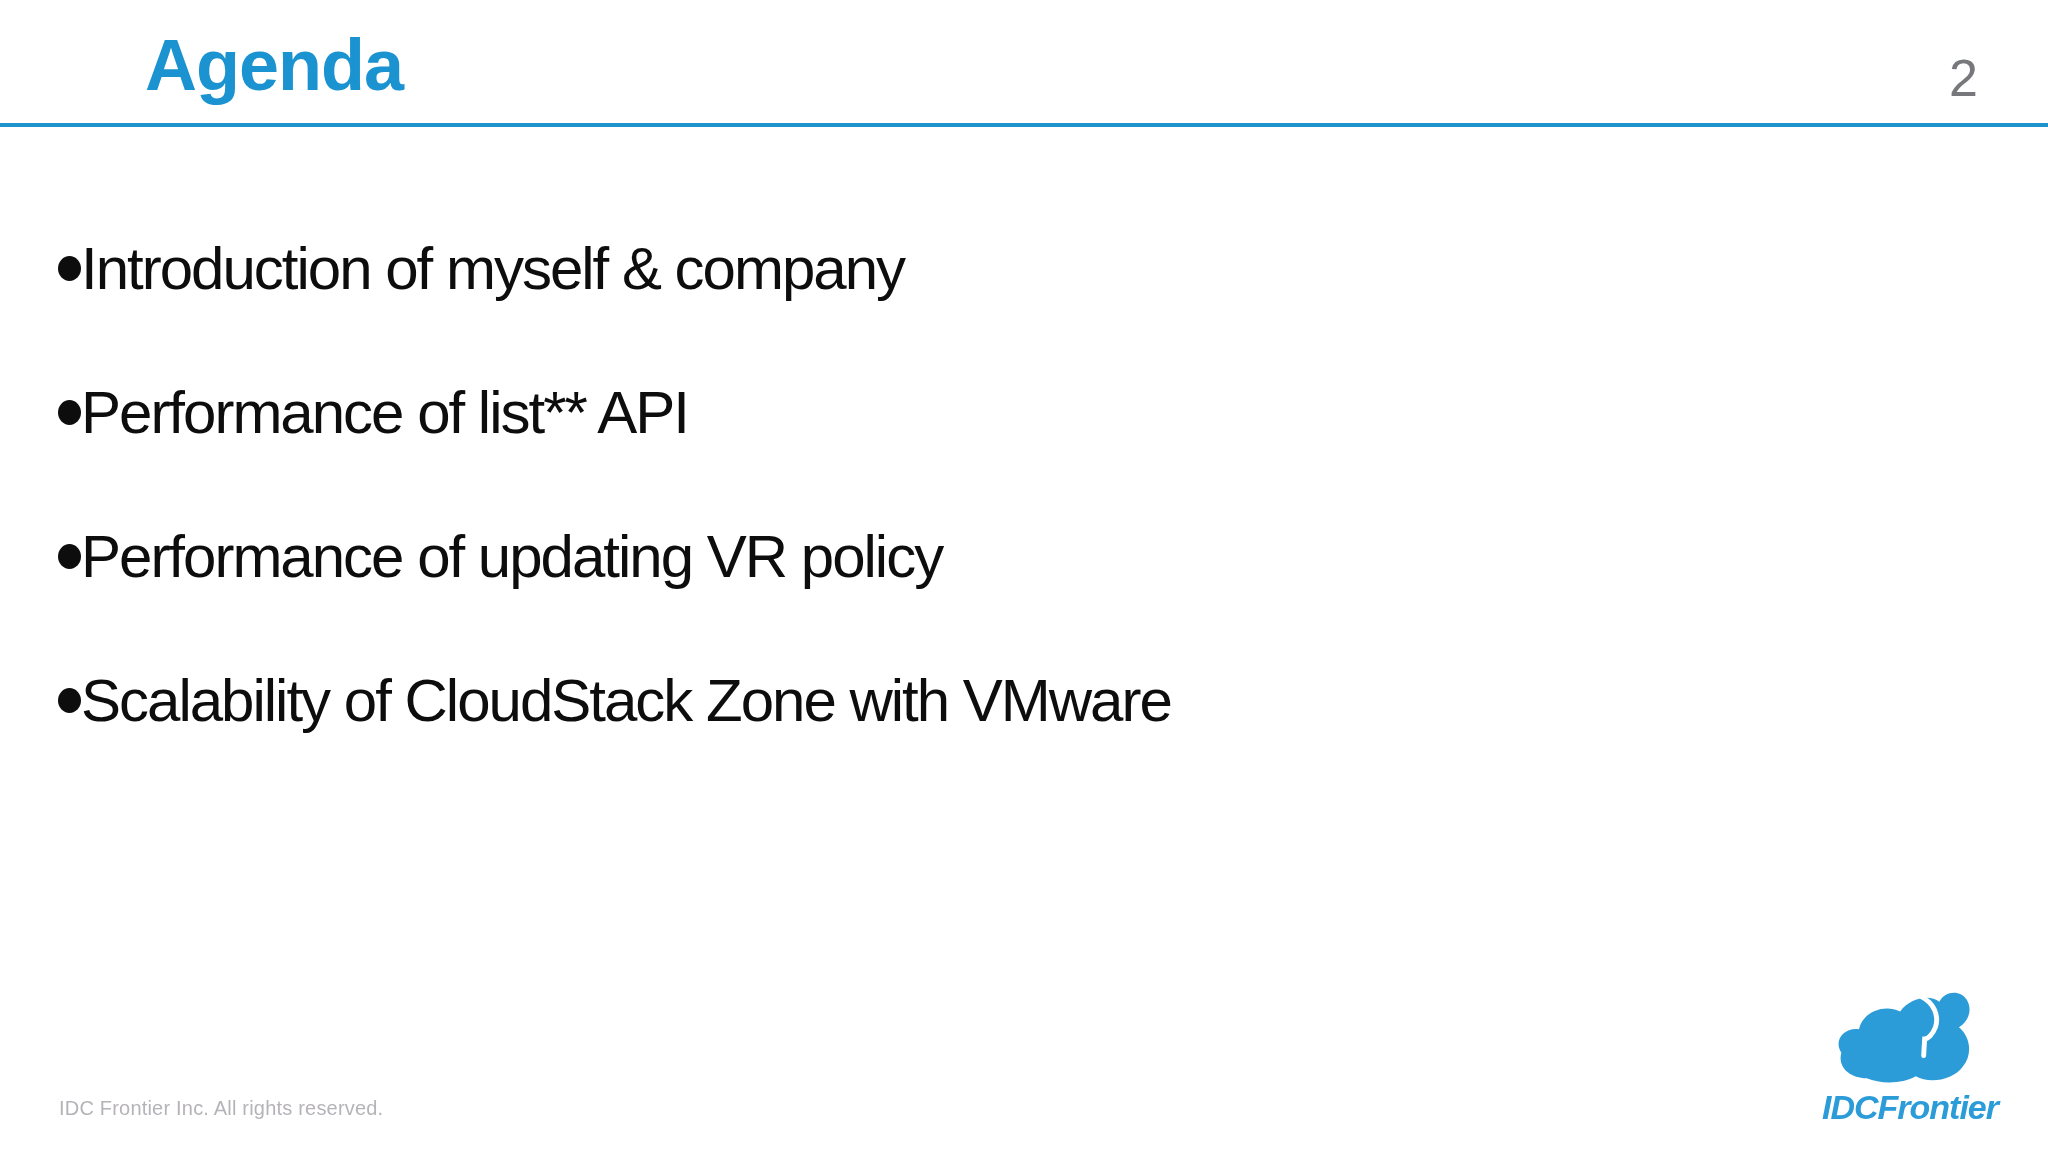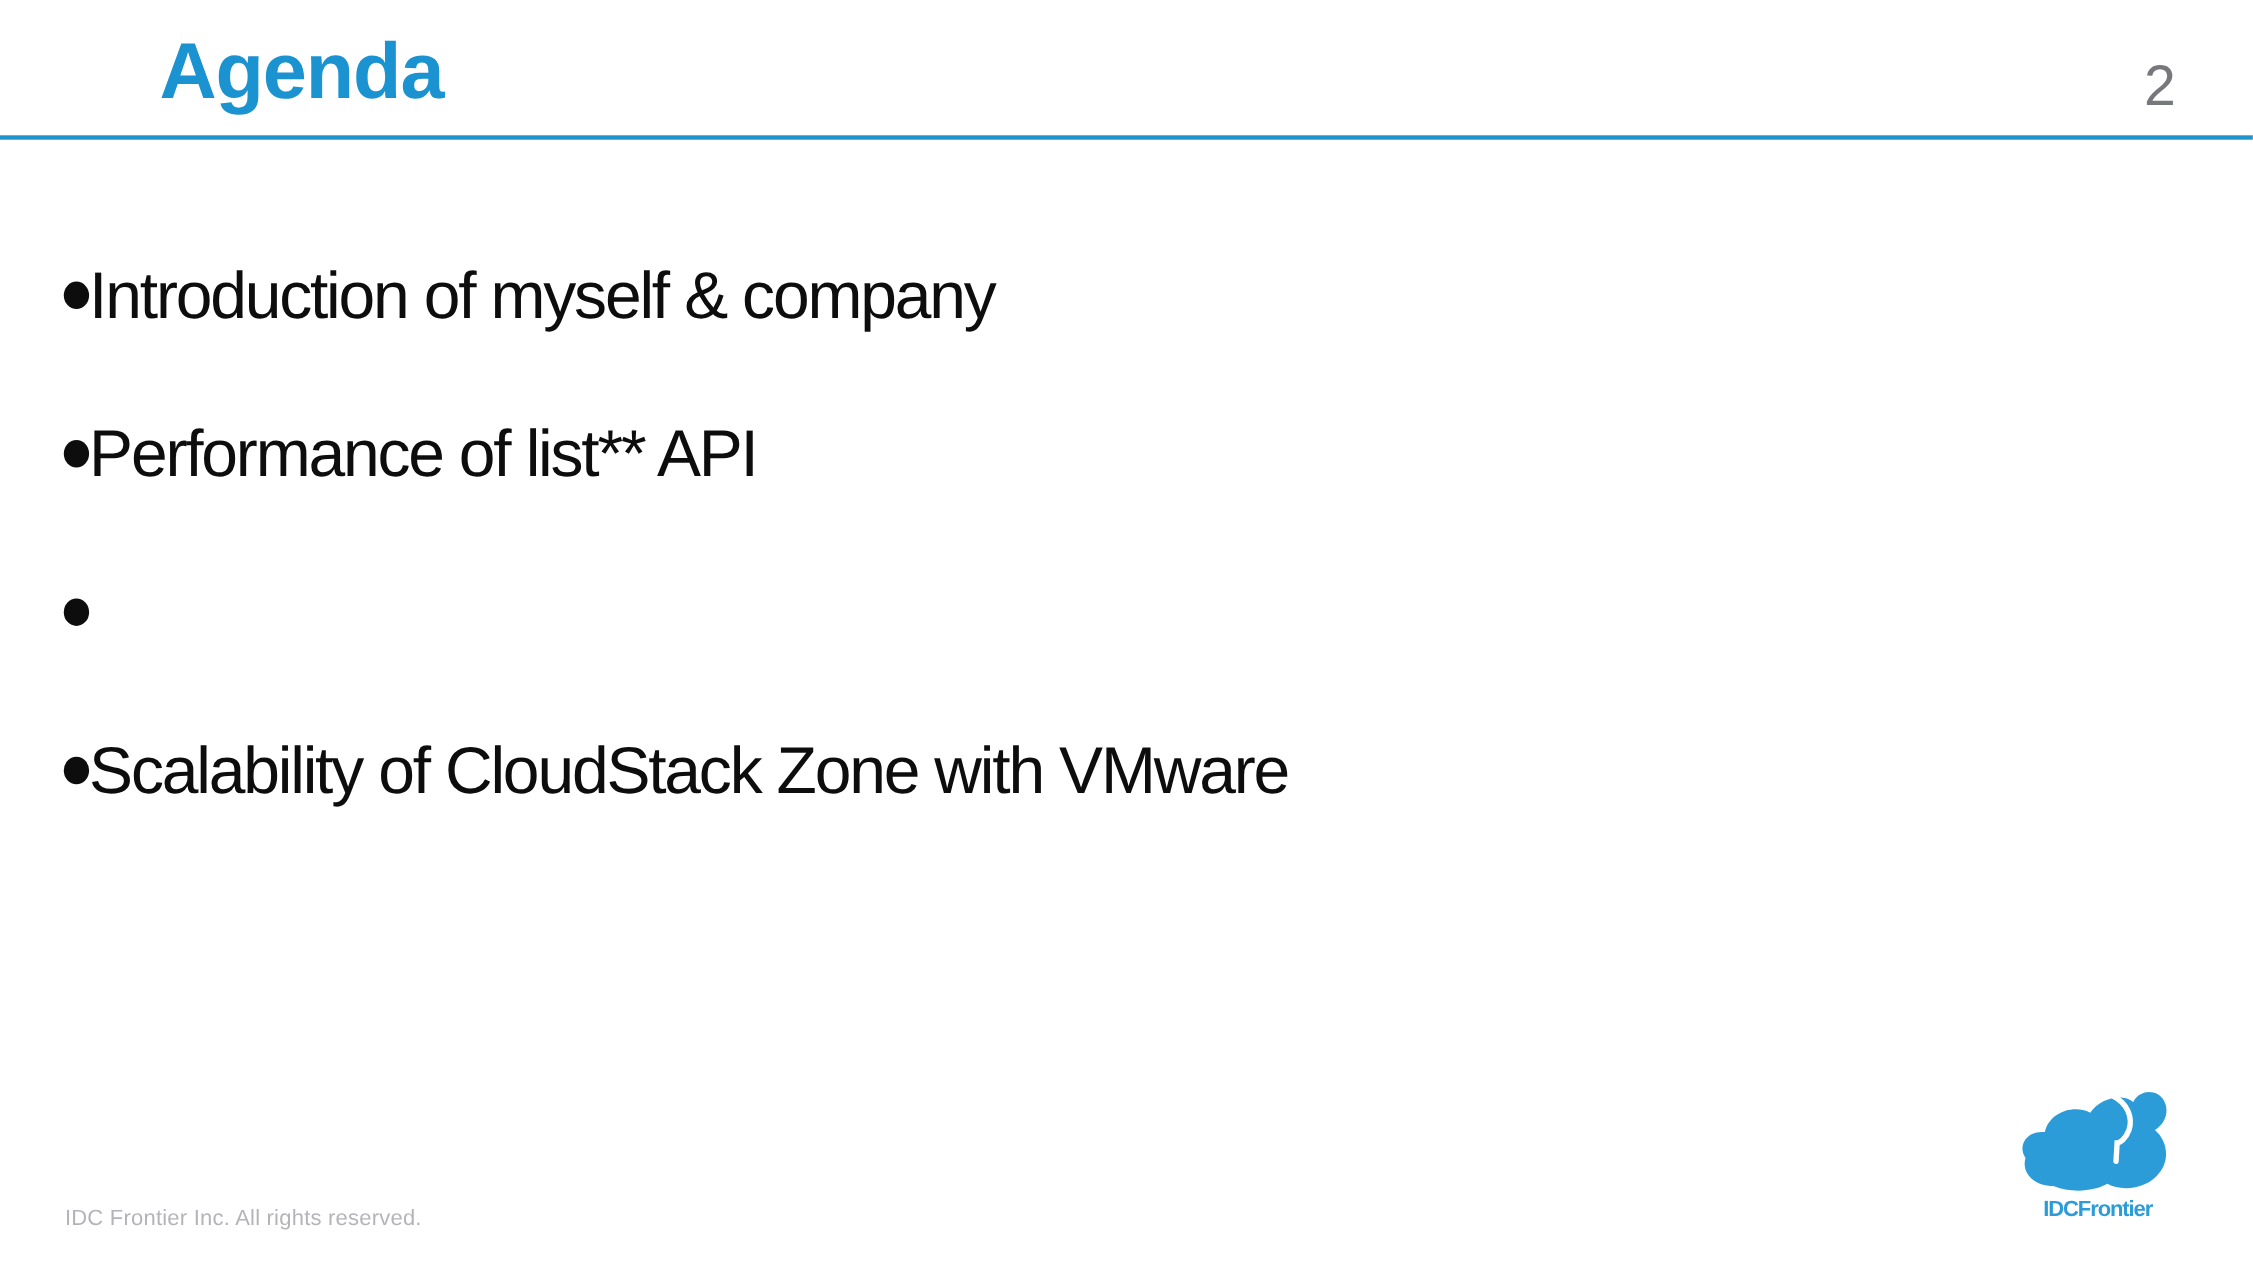--- a/index.html
+++ b/index.html
@@ -95,26 +95,27 @@
     text-align: center;
   }
   .logo svg {
     display: block;
     margin: 0 auto;
     width: 148px;
     height: 98px;
   }
   .logo-text {
     margin-top: 0;
-    font-size: 20px;
+    font-size: 34px;
     font-weight: bold;
     color: var(--logo-blue);
     letter-spacing: -1px;
     white-space: nowrap;
     text-align: center;
+    font-style: italic;
   }
 </style>
 </head>
 <body style="--title-blue: #1b93d0; --rule-blue: #1e93cc; --page-gray: #77787b; --body-text: #0d0d0d; --footer-gray: #b5b3b8; --logo-blue: #2b9cd8;">
 
 <div class="slide-title">Agenda</div>
 
 <div class="page-number">2</div>
 
 <div class="header-rule"></div>
@@ -125,20 +126,21 @@
     <span class="bullet-text">Introduction of myself &amp; company</span>
   </li>
 
   <li>
     <span class="bullet-dot"></span>
     <span class="bullet-text">Performance of list** API</span>
   </li>
 
   <li>
     <span class="bullet-dot"></span>
+    <span class="bullet-text">Performance of updating VR policy</span>
   </li>
 
   <li>
     <span class="bullet-dot"></span>
     <span class="bullet-text">Scalability of CloudStack Zone with VMware</span>
   </li>
 </ul>
 
 <div class="footer-copyright">IDC Frontier Inc. All rights reserved.</div>
 

